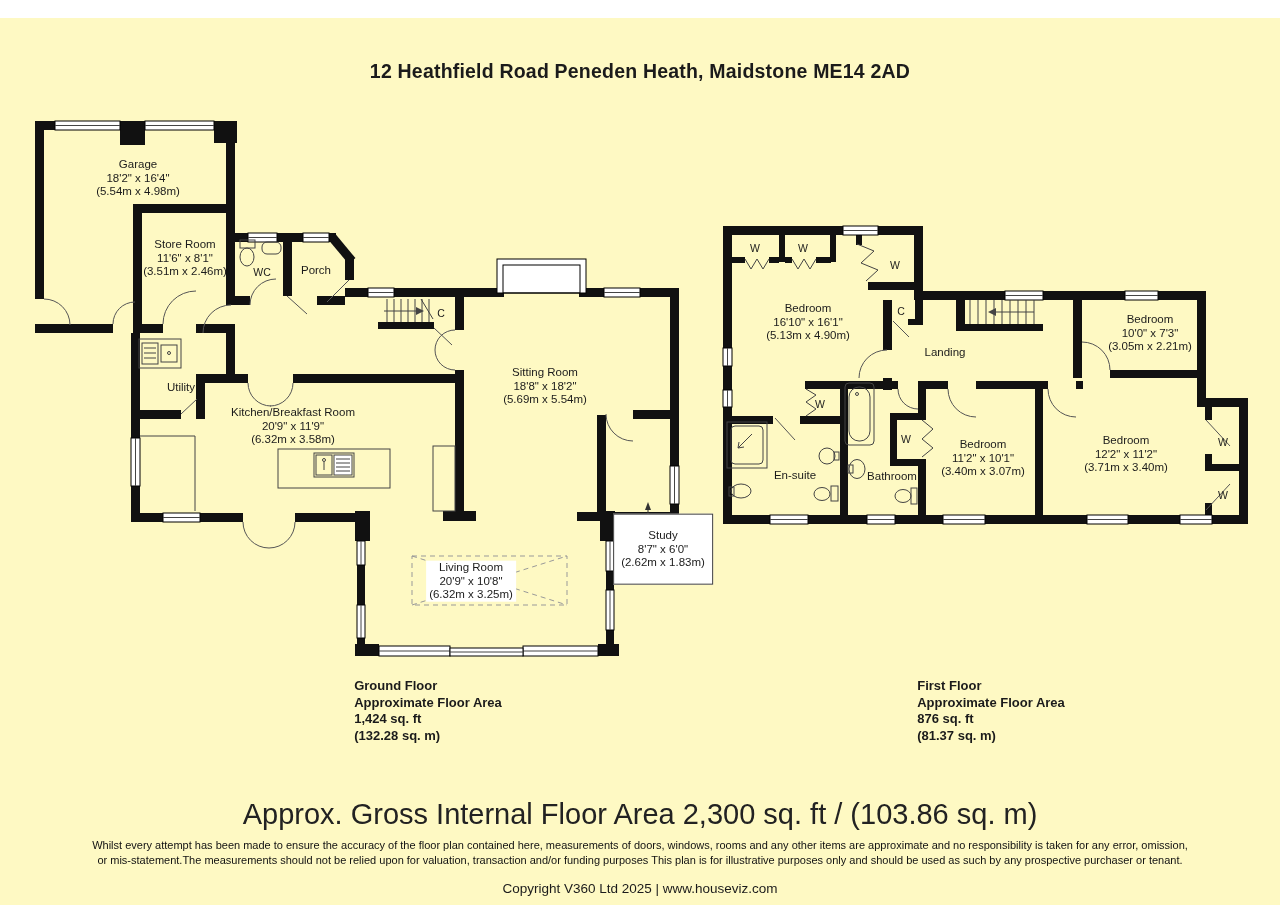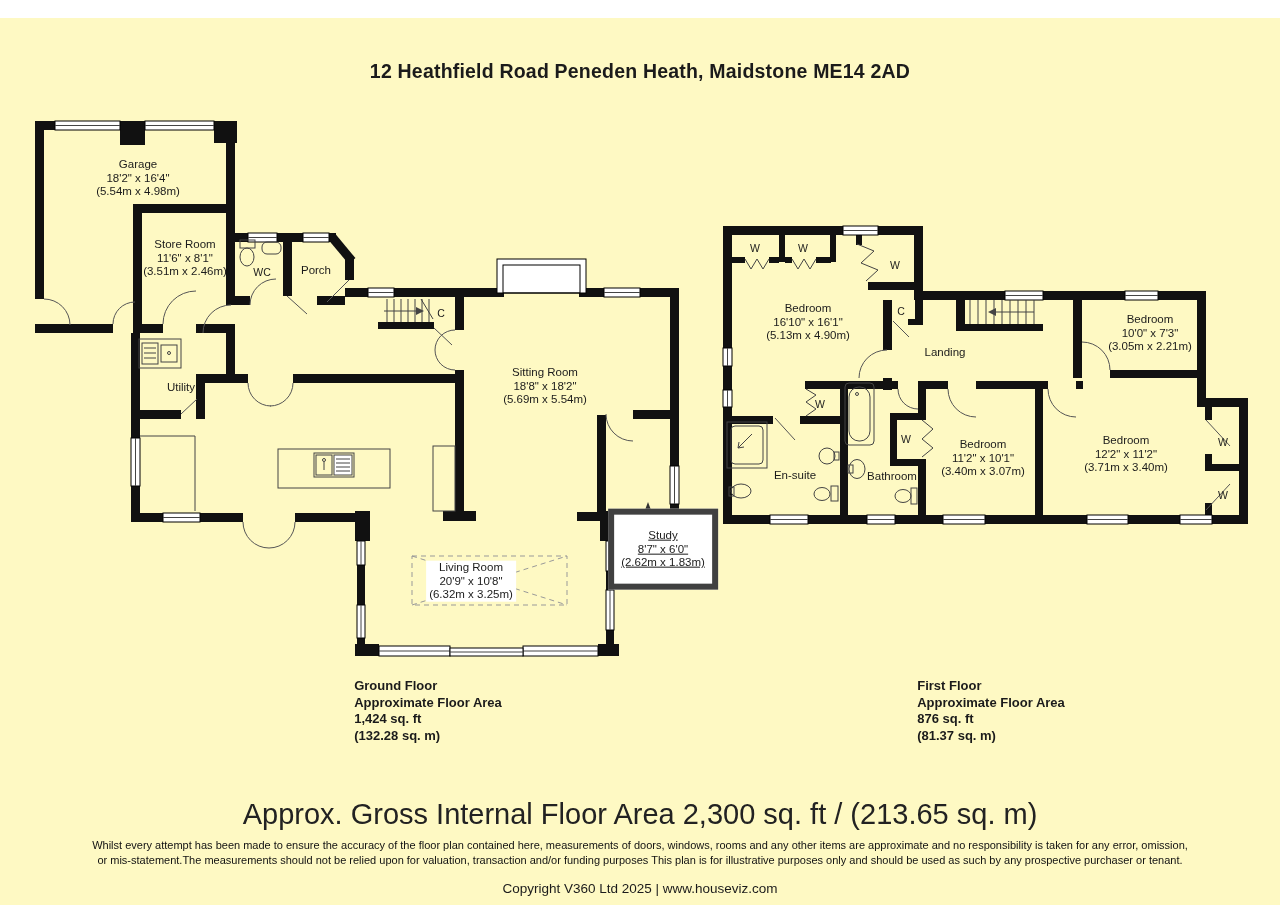--- a/index.html
+++ b/index.html
@@ -5,21 +5,21 @@
   html,body{margin:0;padding:0;background:#fff;}
   #page{position:relative;width:1280px;height:905px;background:#fef9c3;overflow:hidden;
         font-family:"Liberation Sans",sans-serif;color:#1b1b1b;margin-top:18px;}
   #page-title{position:absolute;top:42px;left:0;width:100%;text-align:center;
         font-size:19.5px;font-weight:bold;letter-spacing:0.2px;}
   svg{position:absolute;top:0;left:0;}
   .lbl{position:absolute;transform:translate(-50%,-50%);text-align:center;white-space:nowrap;
        font-size:11.5px;line-height:1.18;color:#1b1b1b;}
   .lbl span{display:block;}
   .sm{font-size:10.5px;}
-  .boxed{border:6px solid #404040;background:#fff;padding:14px 7px;text-decoration:underline;}
+  .boxed{border:1px solid #404040;background:#fff;padding:14px 7px;}
   .whitebg{background:#fff;padding:0 3px;}
   .floor-footer{position:absolute;transform:translateX(-50%);text-align:left;
        font-size:13px;font-weight:bold;line-height:1.27;}
   .floor-footer span{display:block;}
   #summary{position:absolute;top:780px;left:0;width:100%;text-align:center;font-size:29px;color:#222;}
   .disc{position:absolute;left:0;width:100%;text-align:center;font-size:11px;color:#111;}
   #copyright{position:absolute;top:863px;left:0;width:100%;text-align:center;
        font-size:13.5px;font-weight:normal;}
   
   .w rect{fill:#111;}
@@ -354,20 +354,25 @@
   </div>
   <div class="lbl" style="left:316px;top:253px">
     <span>Porch</span>
   </div>
   <div class="lbl" style="left:181px;top:370px">
     <span>Utility</span>
   </div>
   <div class="lbl sm" style="left:441px;top:295px">
     <span>C</span>
   </div>
+  <div class="lbl" style="left:293px;top:408px">
+    <span>Kitchen/Breakfast Room</span>
+    <span>20'9" x 11'9"</span>
+    <span>(6.32m x 3.58m)</span>
+  </div>
   <div class="lbl" style="left:545px;top:368px">
     <span>Sitting Room</span>
     <span>18'8" x 18'2"</span>
     <span>(5.69m x 5.54m)</span>
   </div>
   <div class="lbl boxed" style="left:663px;top:531px">
     <span>Study</span>
     <span>8'7" x 6'0"</span>
     <span>(2.62m x 1.83m)</span>
   </div>
@@ -437,18 +442,18 @@
     <span>1,424 sq. ft</span>
     <span>(132.28 sq. m)</span>
   </div>
   <div class="floor-footer" style="left:991px;top:660px">
     <span>First Floor</span>
     <span>Approximate Floor Area</span>
     <span>876 sq. ft</span>
     <span>(81.37 sq. m)</span>
   </div>
 
-  <div id="summary">Approx. Gross Internal Floor Area 2,300 sq. ft / (213.65 sq. m)</div>
+  <div id="summary">Approx. Gross Internal Floor Area 2,300 sq. ft / (103.86 sq. m)</div>
   <div class="disc" style="top:821px">Whilst every attempt has been made to ensure the accuracy of the floor plan contained here, measurements of doors, windows, rooms and any other items are approximate and no responsibility is taken for any error, omission,</div>
   <div class="disc" style="top:836px">or mis-statement.The measurements should not be relied upon for valuation, transaction and/or funding purposes This plan is for illustrative purposes only and should be used as such by any prospective purchaser or tenant.</div>
   <div id="copyright">Copyright V360 Ltd 2025 | www.houseviz.com</div>
 
 </div>
 
 </body></html>

